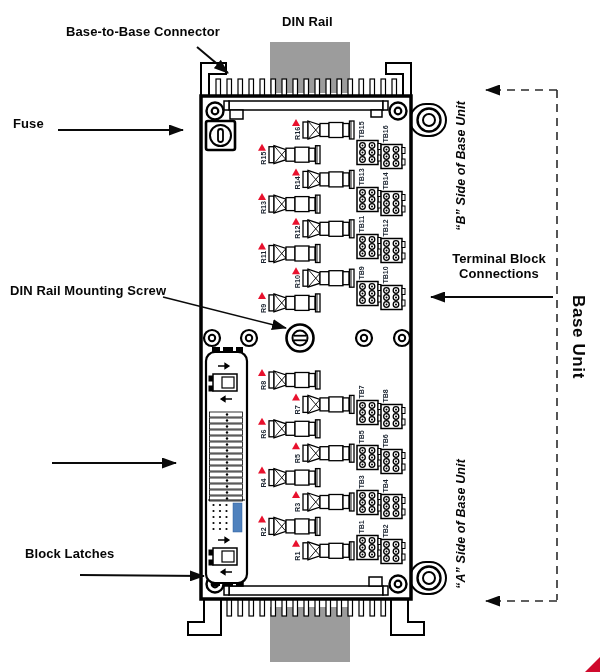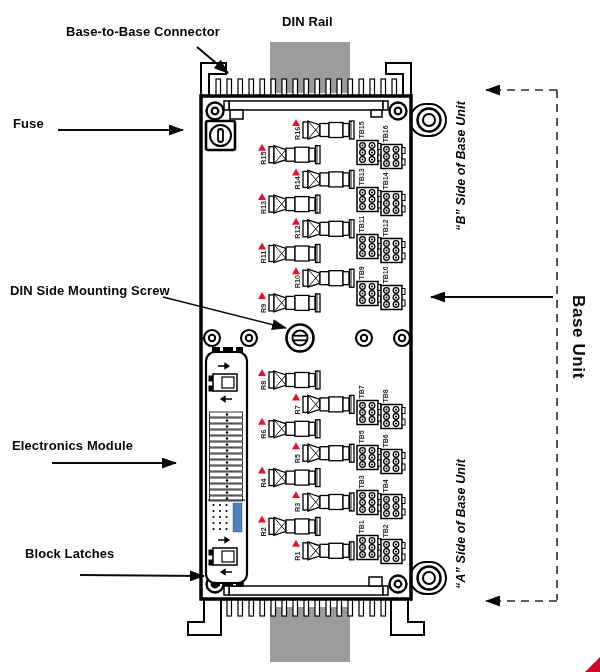--- a/index.html
+++ b/index.html
@@ -812,19 +812,19 @@
       <line x1="557" y1="90" x2="557" y2="600"></line>
       <line x1="557" y1="601" x2="486" y2="601" marker-end="url(#ah)"></line>
     </g>
 
     <polygon points="585,672 600,657 600,672" fill="#cf0a2c"></polygon>
   </svg>
 
   <div class="ann" style="left:66px;top:24px">Base-to-Base Connector</div>
   <div class="ann" style="left:282px;top:14px">DIN Rail</div>
   <div class="ann" style="left:13px;top:116px">Fuse</div>
-  <div class="ann" style="left:10px;top:283px">DIN Side Mounting Screw</div>
-  <div class="ann" style="left:12px;top:438px">Electronics Module</div>
+  <div class="ann" style="left:10px;top:283px">DIN Rail Mounting Screw</div>
   <div class="ann" style="left:25px;top:546px">Block Latches</div>
+  <div class="ann ann-center" style="left:446px;top:252px;width:106px">Terminal Block Connections</div>
   <div class="ann vert" style="left:461px;top:166px">“B” Side of Base Unit</div>
   <div class="ann vert" style="left:461px;top:524px">“A” Side of Base Unit</div>
   <div class="ann vert-cw" style="left:578px;top:337px">Base Unit</div>
 </div>
 
 </body></html>

